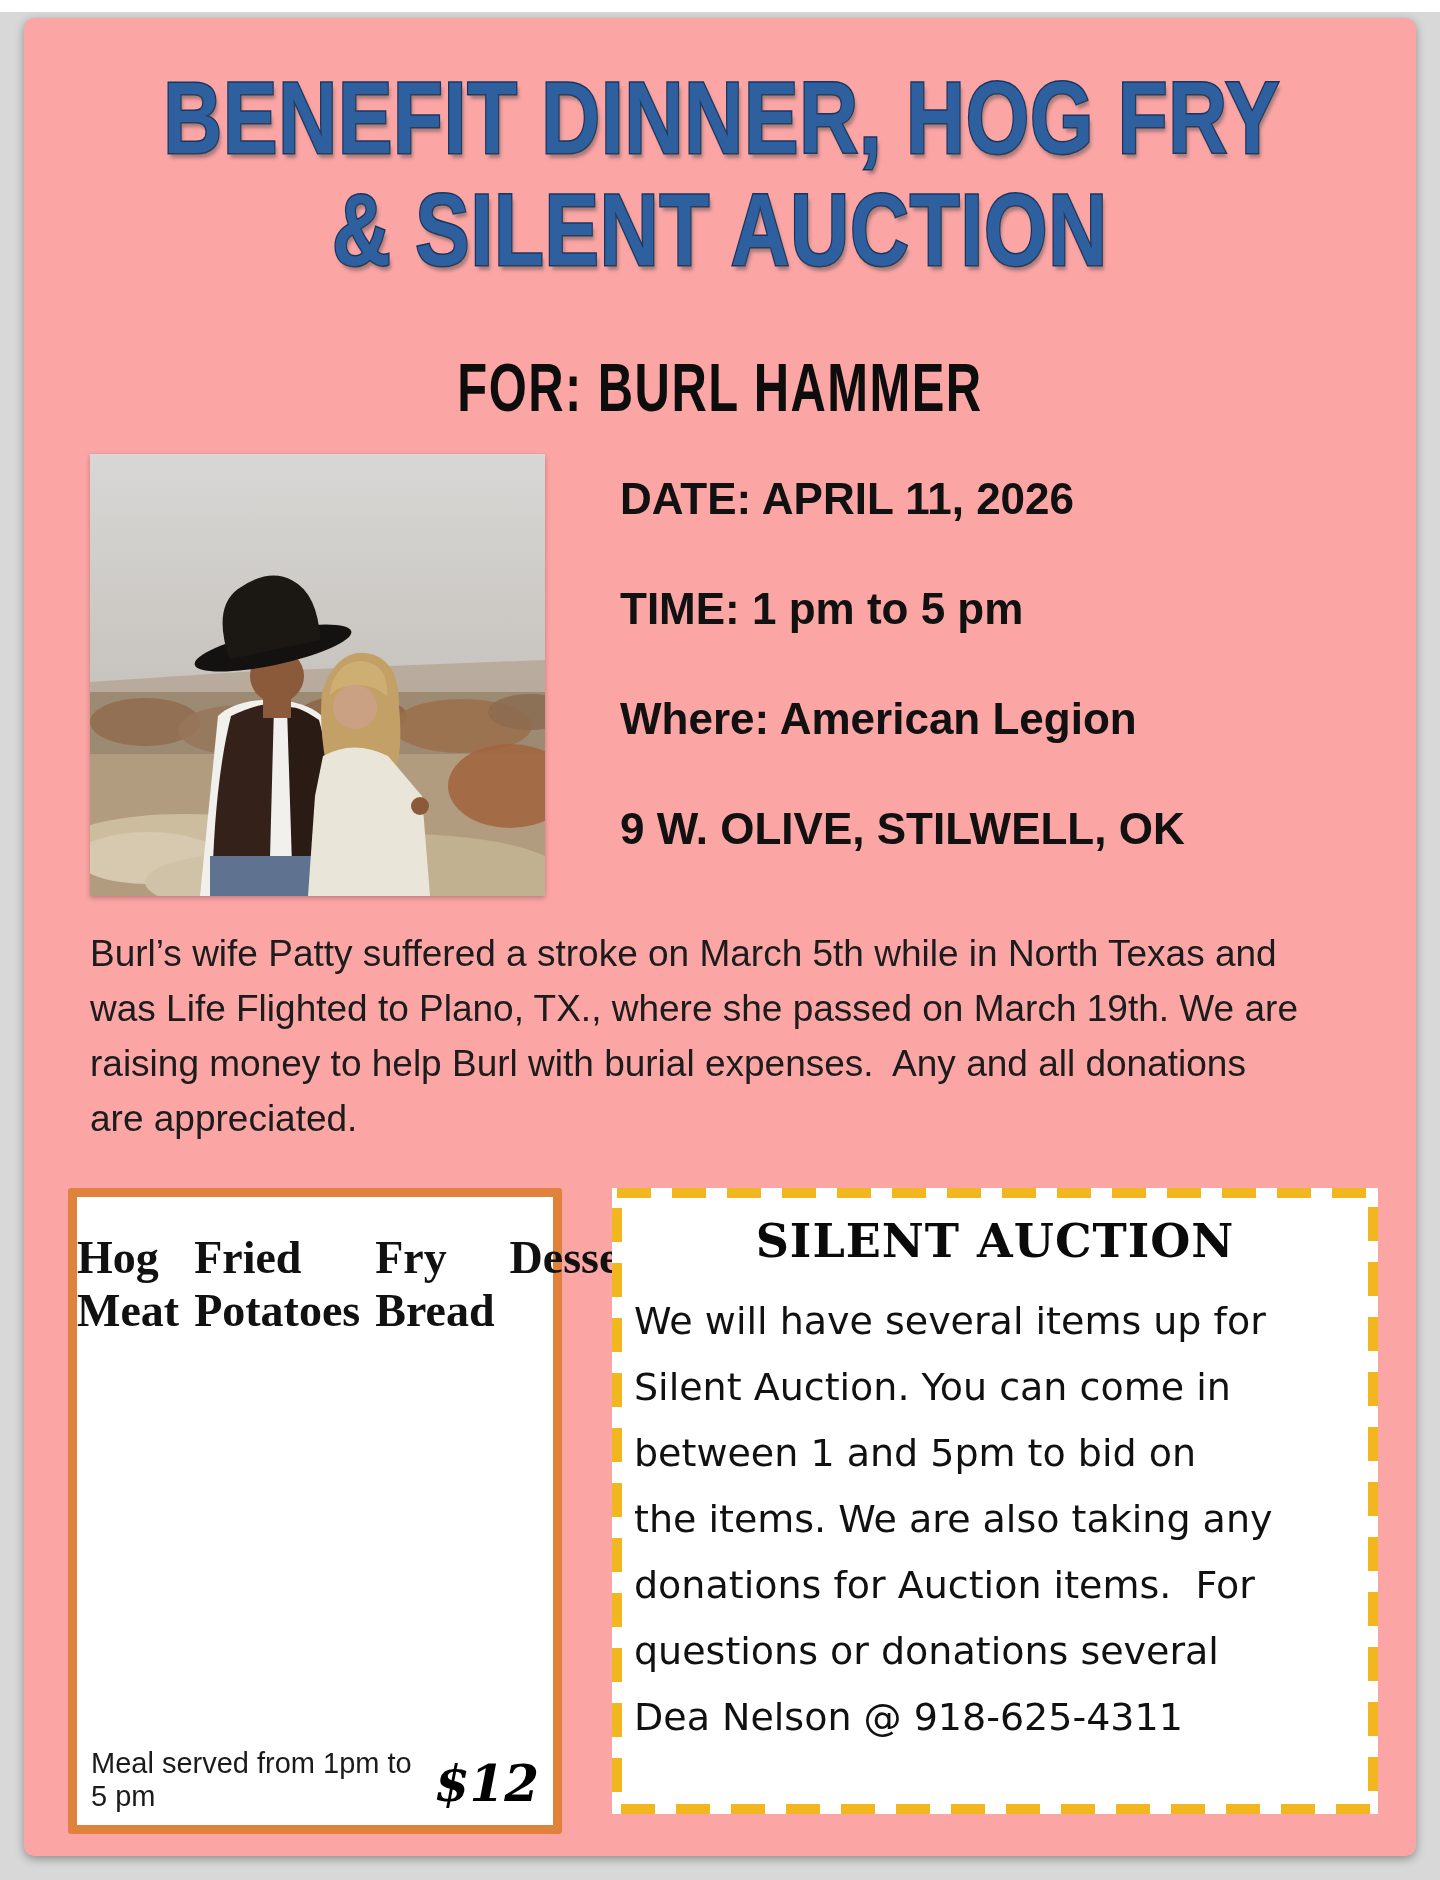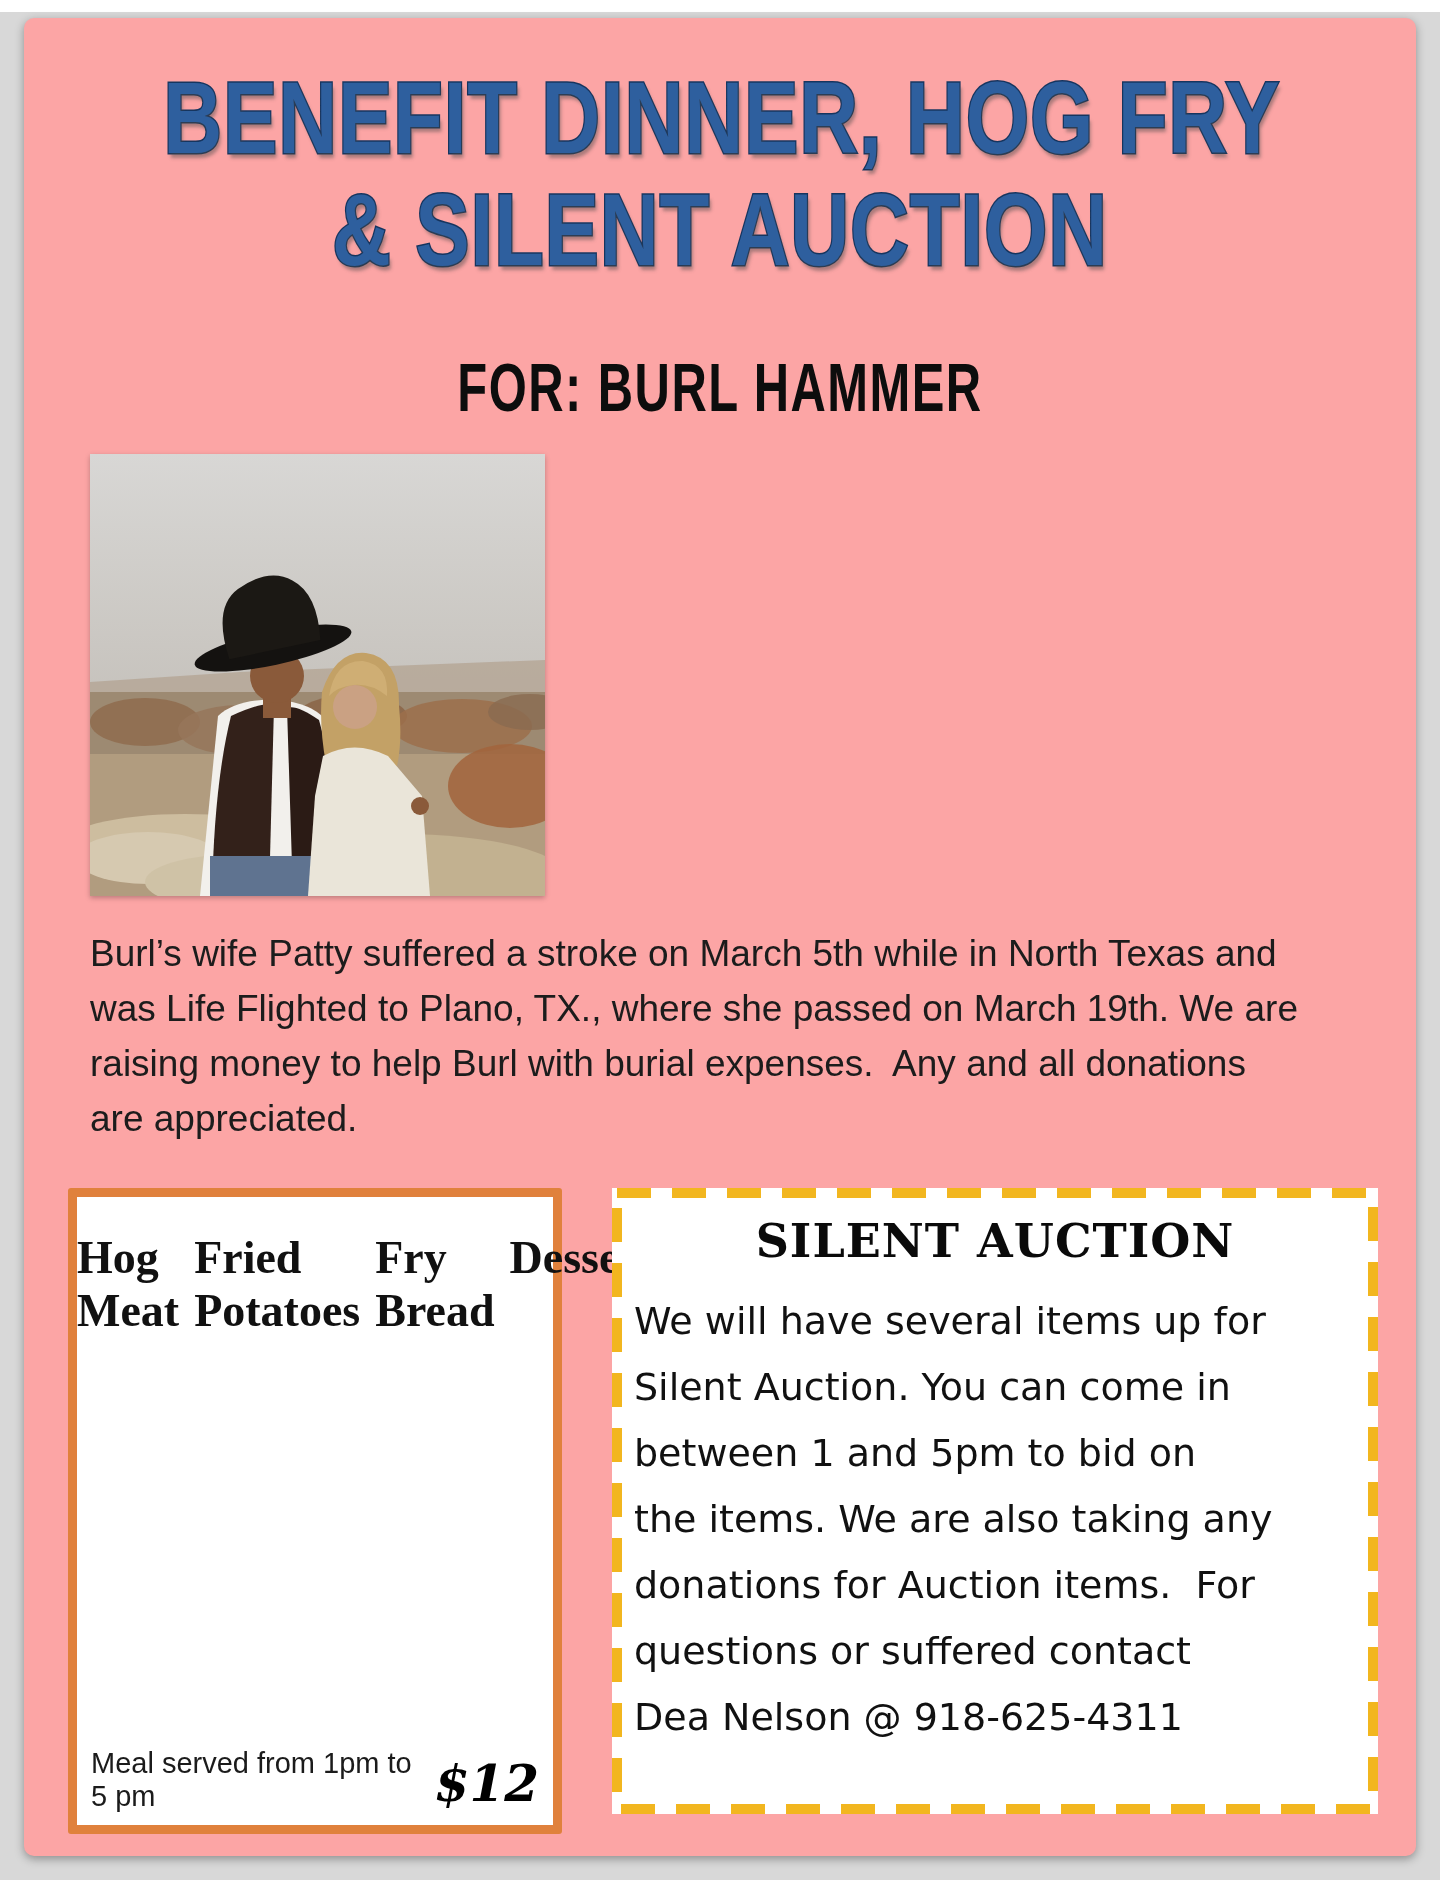--- a/index.html
+++ b/index.html
@@ -147,20 +147,26 @@
       </g>
 
       <path d="M232,238 Q246,196 276,199 Q310,204 309,252 Q314,300 301,332 L241,332 Q228,282 232,238 Z" fill="#c3a166"></path>
       <circle cx="265" cy="253" r="22" fill="#caa183"></circle>
       <path d="M239,242 Q245,206 273,207 Q299,211 297,242 Q281,229 263,231 Q247,233 239,242 Z" fill="#cfae74"></path>
       <path d="M233,302 Q264,285 298,302 L332,342 L340,442 L218,442 L225,342 Z" fill="#eae5d9"></path>
       <circle cx="330" cy="352" r="9" fill="#8a5a3a"></circle>
     </svg>
   </div>
 
+  <div class="details">
+    <div class="detail-line">DATE: APRIL 11, 2026</div>
+    <div class="detail-line">TIME: 1 pm to 5 pm</div>
+    <div class="detail-line">Where: American Legion</div>
+    <div class="detail-line">9 W. OLIVE, STILWELL, OK</div>
+  </div>
 
   <div class="story">
     <div>Burl’s wife Patty suffered a stroke on March 5th while in North Texas and</div>
     <div>was Life Flighted to Plano, TX., where she passed on March 19th. We are</div>
     <div>raising money to help Burl with burial expenses.  Any and all donations</div>
     <div>are appreciated.</div>
   </div>
 
   <div class="menu-box">
     <div class="menu-items">
@@ -180,18 +186,18 @@
     <svg class="auction-border" viewBox="0 0 766 626" preserveAspectRatio="none">
       <rect x="5" y="5" width="756" height="616" fill="none" stroke="#f2b61f" stroke-width="10" stroke-dasharray="34 21"></rect>
     </svg>
     <div class="auction-heading">SILENT AUCTION</div>
     <div class="auction-text">
       <div>We will have several items up for</div>
       <div>Silent Auction. You can come in</div>
       <div>between 1 and 5pm to bid on</div>
       <div>the items. We are also taking any</div>
       <div>donations for Auction items.  For</div>
-      <div>questions or suffered contact</div>
+      <div>questions or donations several</div>
       <div>Dea Nelson @ 918-625-4311</div>
     </div>
   </div>
 
 </div>
 
 </body></html>

